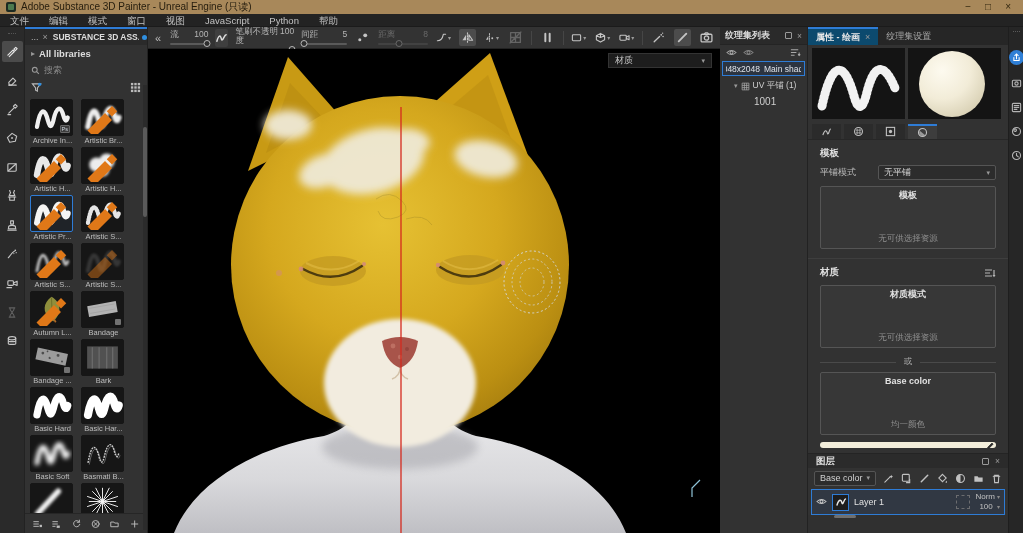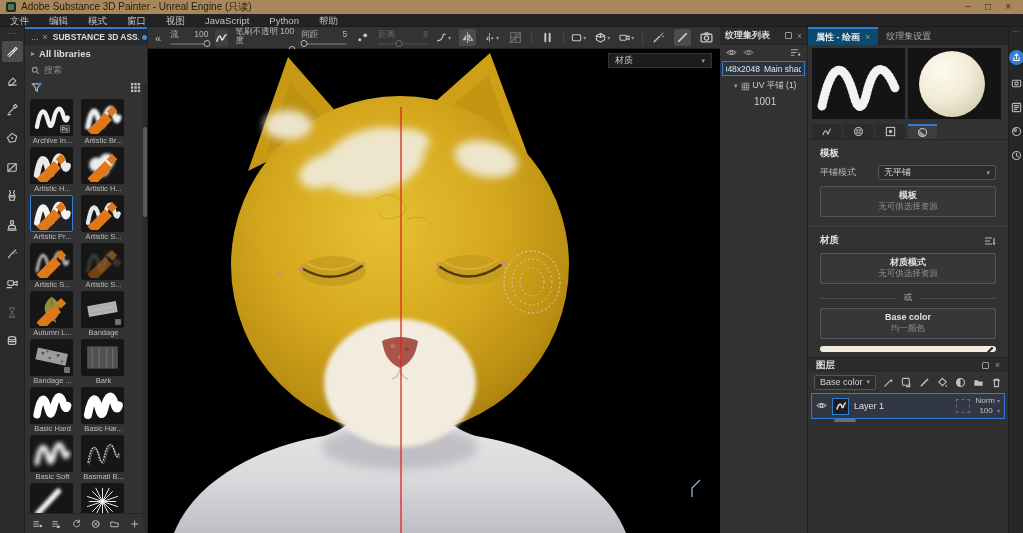--- a/index.html
+++ b/index.html
@@ -116,21 +116,21 @@
   .pti.active{ background:#3d3d3d; border-top:2px solid #2e7cd6;}
   .pti svg{width:11px;height:11px;stroke:#c0c0c0;fill:none;stroke-width:1.2;}
   .sec-head{ font-size:9.5px; font-weight:bold; color:#e0e0e0; padding:7px 12px 4px 12px; display:flex; align-items:center;}
   .sec-head svg{margin-left:auto;width:12px;height:10px;stroke:#b5b5b5;fill:none;stroke-width:1.2;}
   .field-row{ display:flex; align-items:center; padding:1px 12px 4px 12px; gap:22px;}
   .field-row .flabel{ font-size:9px; color:#b8b8b8; flex:0 0 auto;}
   .dd{ flex:1; height:15px; background:#2c2c2c; border:1px solid #555; border-radius:2px; display:flex; align-items:center; justify-content:space-between; font-size:9px; color:#d0d0d0; padding:0 5px;}
   .dd .caret{font-size:7px;color:#999;}
   .big-btn{ margin:2px 12px 6px 12px; border:1px solid #555; background:#373737; border-radius:2px; text-align:center; padding:3px 0 4px 0;}
   .big-btn .bt{ font-size:9px; font-weight:bold; color:#e0e0e0; line-height:11px;}
-  .big-btn .bs{ font-size:8.5px; color:#909090; line-height:11px;}
+  .big-btn .bs{ font-size:8.5px; color:#909090; line-height:11px;margin-top:32px;}
   .sec-div{ height:1px; background:#3e3e3e; margin:3px 0 0 0;}
   .channels{ display:flex; gap:4px; padding:2px 12px 4px 12px;}
   .chan{ flex:1; height:14px; background:#3a3a3a; border:1px solid #3a3a3a; border-radius:2px; font-size:8px; color:#ddd; display:flex; align-items:center; justify-content:center;}
   .chan.active{ border-color:#9a9a9a; background:#343434;}
   .or-div{ display:flex; align-items:center; gap:8px; padding:2px 12px; }
   .or-div .line{ flex:1; height:1px; background:#4a4a4a;}
   .or-div .or-t{ font-size:8.5px; color:#a8a8a8;}
   .swatch-row{ padding:1px 12px 5px 12px; display:flex; align-items:center;}
   .swatch{ position:relative; flex:1; height:6px; border-radius:3px; background:#f3eedb;}
   .swatch svg{ position:absolute; right:1px; top:-2px; width:9px; height:9px; stroke:#2b2b2b; fill:#2b2b2b; stroke-width:1;}

